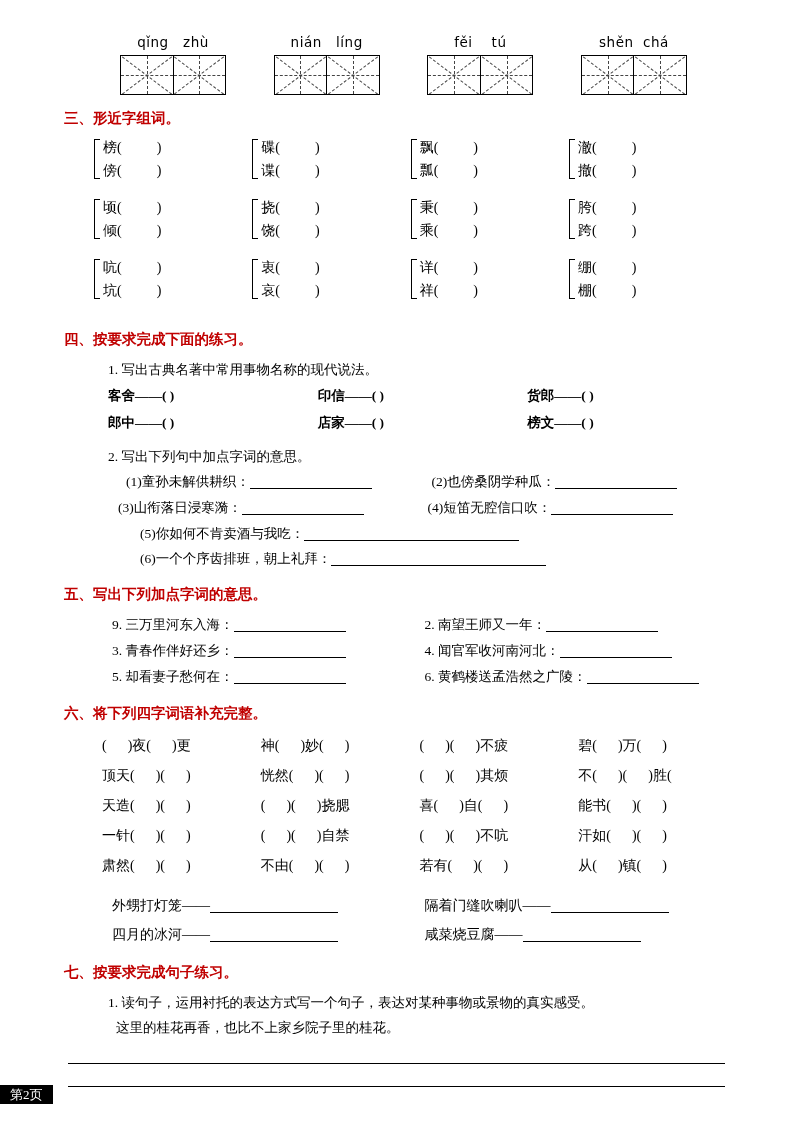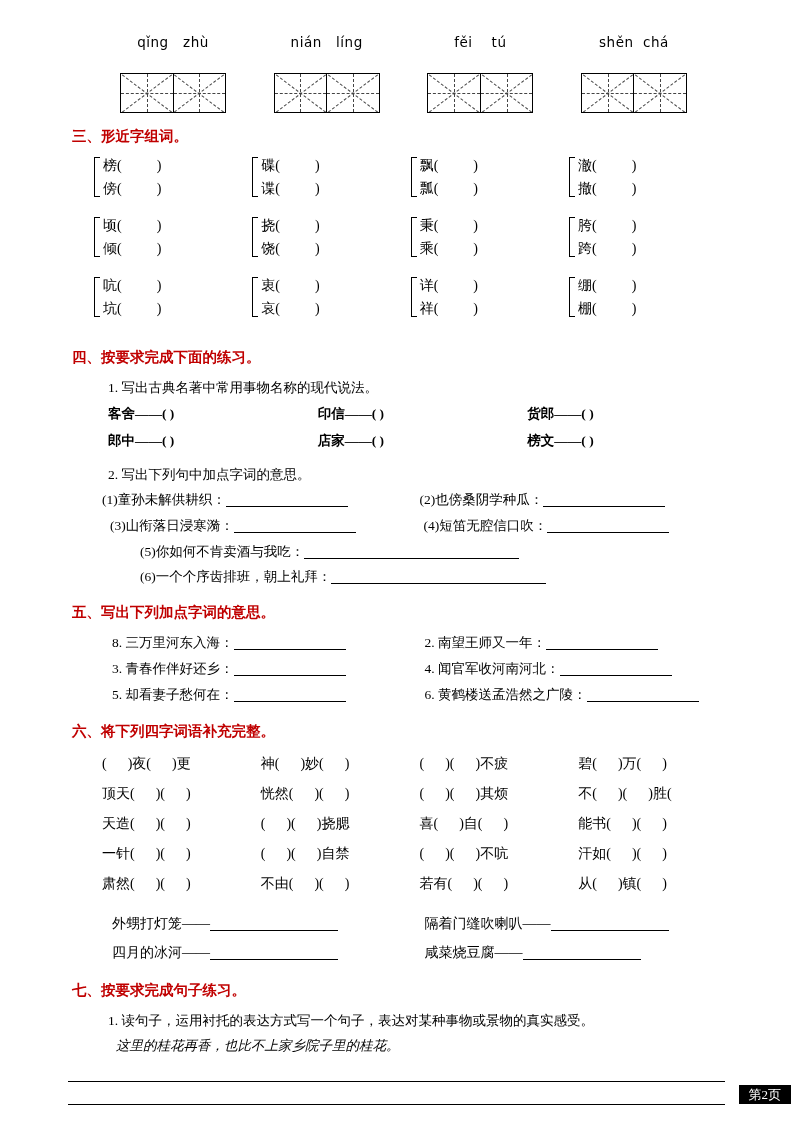--- a/index.html
+++ b/index.html
@@ -29,21 +29,21 @@
     justify-content: space-between;
     padding: 0 38px 0 52px;
     margin-top: 6px;
   }
   .pinyin-cell { width: 130px; }
   .pinyin-label {
     text-align: center;
     font-family: "DejaVu Sans", sans-serif;
     font-size: 13.5px;
     letter-spacing: 0.5px;
-    margin-bottom: 23px;
+    margin-bottom: 5px;
     white-space: pre;
   }
   .tian-grid {
     display: flex;
     height: 40px;
     border: 1.3px solid #000;
     box-sizing: border-box;
     width: 106px;
     margin: 0 auto;
   }
@@ -78,21 +78,21 @@
     top: 0; left: 50%;
     height: 100%;
     border-left: 1px dashed #444;
   }
 
   
   .sec-head {
     color: #c00000;
     font-weight: bold;
     font-size: 14.5px;
-    margin: 14px 0 8px 16px;
+    margin: 14px 0 8px 8px;
     font-family: "Liberation Serif", serif;
   }
 
   
   .xjz-block {
     display: flex;
     justify-content: space-between;
     padding: 0 18px 0 38px;
   }
   .xjz-col { width: 150px; }
@@ -167,29 +167,28 @@
   
   .answer-line {
     border-bottom: 1px solid #000;
     height: 0;
     margin: 22px 12px 0 12px;
   }
   .sentence {
     font-size: 13.5px;
     margin-left: 60px;
     line-height: 26px;
-    font-style: italic;
   }
 
   
   .footer {
     position: absolute;
     left: 0; right: 2px;
     bottom: 18px;
-    text-align: right;
+    text-align: left;
   }
   .footer span {
     background: #000;
     color: #fff;
     font-size: 13px;
     padding: 2px 10px;
     font-family: "Liberation Serif", serif;
   }
 </style>
 </head>
@@ -320,37 +319,37 @@
     <div>货郎——(                  )</div>
   </div>
   <div class="row-3col">
     <div>郎中——(                  )</div>
     <div>店家——(                  )</div>
     <div>榜文——(                  )</div>
   </div>
 
   <div class="q" style="margin-top:8px">2. 写出下列句中加点字词的意思。</div>
   <div class="row-2col">
-    <div style="margin-left:12px"><span>(1)童孙未解供耕织：</span><span class="blank" style="width:122px"></span></div>
+    <div style="margin-left:36px"><span>(1)童孙未解供耕织：</span><span class="blank" style="width:122px"></span></div>
     <div><span>(2)也傍桑阴学种瓜：</span><span class="blank" style="width:122px"></span></div>
   </div>
   <div class="row-2col">
-    <div style="margin-left:20px"><span>(3)山衔落日浸寒漪：</span><span class="blank" style="width:122px"></span></div>
+    <div style="margin-left:28px"><span>(3)山衔落日浸寒漪：</span><span class="blank" style="width:122px"></span></div>
     <div><span>(4)短笛无腔信口吹：</span><span class="blank" style="width:122px"></span></div>
   </div>
   <div class="q q-indent">
     <span>(5)你如何不肯卖酒与我吃：</span><span class="blank" style="width:215px"></span>
   </div>
   <div class="q q-indent">
     <span>(6)一个个序齿排班，朝上礼拜：</span><span class="blank" style="width:215px"></span>
   </div>
 
   <div class="sec-head">五、写出下列加点字词的意思。</div>
   <div class="row-2col">
-    <div style="margin-left:22px"><span>8. 三万里河东入海：</span><span class="blank" style="width:112px"></span></div>
+    <div style="margin-left:22px"><span>9. 三万里河东入海：</span><span class="blank" style="width:112px"></span></div>
     <div><span>2. 南望王师又一年：</span><span class="blank" style="width:112px"></span></div>
   </div>
   <div class="row-2col">
     <div style="margin-left:22px"><span>3. 青春作伴好还乡：</span><span class="blank" style="width:112px"></span></div>
     <div><span>4. 闻官军收河南河北：</span><span class="blank" style="width:112px"></span></div>
   </div>
   <div class="row-2col">
     <div style="margin-left:22px"><span>5. 却看妻子愁何在：</span><span class="blank" style="width:112px"></span></div>
     <div><span>6. 黄鹤楼送孟浩然之广陵：</span><span class="blank" style="width:112px"></span></div>
   </div>

